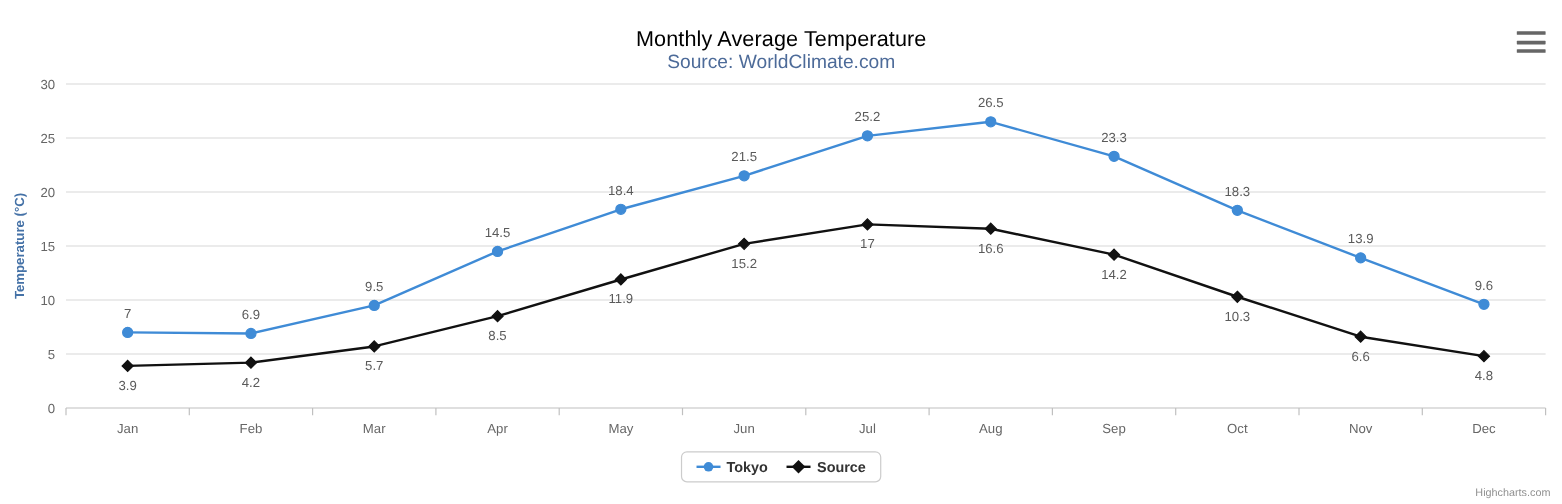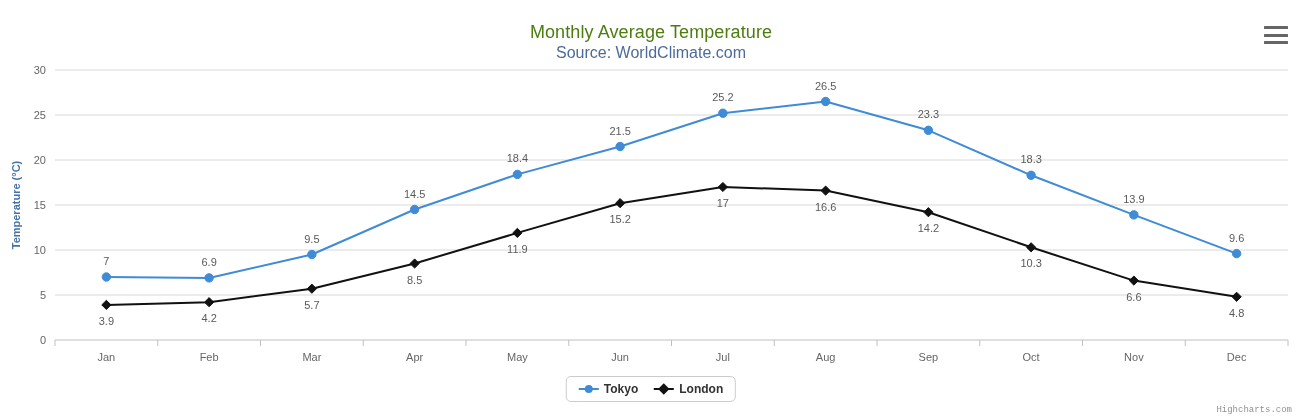--- a/index.html
+++ b/index.html
@@ -18,21 +18,21 @@
     background: #ffffff;
     overflow: hidden;
   }
   .chart-title {
     position: absolute;
     left: 0;
     right: 0;
     top: 22px;
     text-align: center;
     font-size: 18px;
-    color: #4d7c0f;
+    color: #000000;
     letter-spacing: 0.1px;
   }
   .chart-subtitle {
     position: absolute;
     left: 0;
     right: 0;
     top: 44px;
     text-align: center;
     font-size: 16px;
     color: #4d6b99;
@@ -55,21 +55,20 @@
     background: #666666;
     border-radius: 0.5px;
   }
   .credits {
     position: absolute;
     right: 10px;
     bottom: 5px;
     font-size: 9px;
     color: #909090;
     cursor: pointer;
-    font-family: Liberation Mono, monospace;
   }
   svg.plot {
     position: absolute;
     left: 0;
     top: 0;
   }
   text.axis-label {
     font-size: 11px;
     fill: #666666;
     font-family: "Liberation Sans", sans-serif;
@@ -243,19 +242,19 @@
           <span class="lg-line" style="background: rgb(63, 139, 214);"></span>
           <span class="lg-mark circle" style="background: rgb(63, 139, 214);"></span>
         </span>
         <span>Tokyo</span>
       </div>
       <div class="legend-item">
         <span class="lg-sym">
           <span class="lg-line" style="background: rgb(17, 17, 17);"></span>
           <span class="lg-mark diamond" style="background: rgb(17, 17, 17);"></span>
         </span>
-        <span>London</span>
+        <span>Source</span>
       </div>
     </div>
 
   <div class="credits">Highcharts.com</div>
 
 </div>
 
 </body></html>

